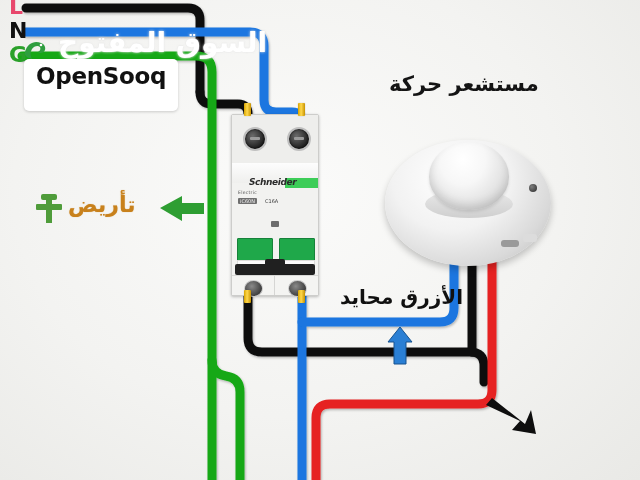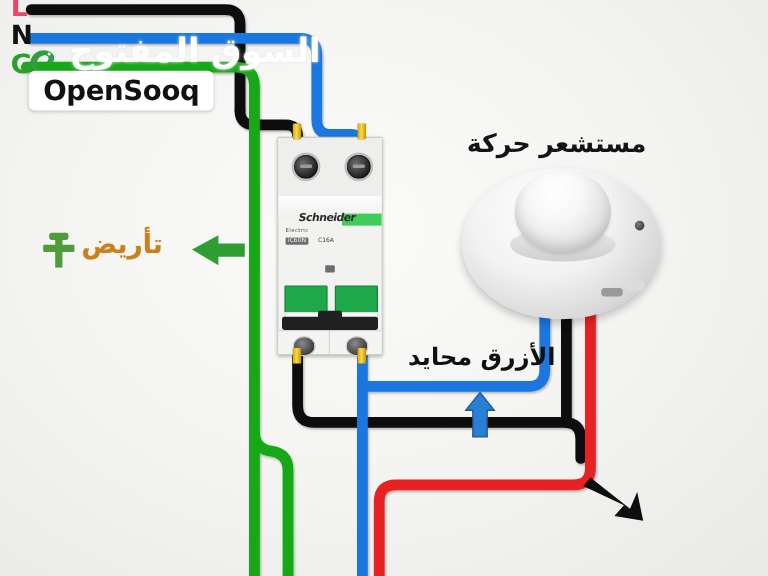--- a/index.html
+++ b/index.html
@@ -67,40 +67,40 @@
      box-shadow:inset 0 -5px 9px rgba(0,0,0,.13), 0 2px 3px rgba(0,0,0,.10);}
   .sen-domeband{position:absolute;left:42px;top:68px;width:88px;height:28px;border-radius:50%;
      background:linear-gradient(#e9e9e9,#cfcfcf);}
   .sen-led{position:absolute;left:146px;top:62px;width:8px;height:8px;border-radius:50%;
      background:radial-gradient(circle at 35% 35%,#7d7d7d,#2a2a2a);}
   .sen-slot{position:absolute;left:118px;top:118px;width:18px;height:7px;border-radius:3px;background:#9a9a9a;}
   .sen-slot2{position:absolute;left:140px;top:112px;width:14px;height:8px;border-radius:3px;background:#dcdcdc;}
 
   
   .lbl{position:absolute;white-space:nowrap;}
-  #lbl-sensor{left:389px;top:72px;font-size:21px;font-weight:bold;color:#141414;direction:rtl;margin-top:36px;}
+  #lbl-sensor{left:389px;top:72px;font-size:21px;font-weight:bold;color:#141414;direction:rtl;}
   #lbl-ground{left:68px;top:192px;font-size:22px;font-weight:bold;color:#c8811c;direction:rtl;
      text-shadow:0 0 1px rgba(200,129,28,.5);}
   #lbl-neutral{left:340px;top:285px;font-size:20px;font-weight:bold;color:#101010;direction:rtl;}
   #lbl-live{left:420px;top:434px;font-size:19px;font-weight:bold;color:#1d5c2e;direction:rtl;}
   #lbl-L{left:9px;top:-6px;font-size:22px;font-weight:bold;color:#e8476c;}
   #lbl-N{left:9px;top:18px;font-size:22px;font-weight:bold;color:#111;}
   #lbl-G{left:9px;top:42px;font-size:22px;font-weight:bold;color:#2aa02a;}
 
   
   #gnd-sym{position:absolute;left:36px;top:194px;width:26px;height:30px;}
   #gnd-sym .cap{position:absolute;left:5px;top:0;width:16px;height:6px;background:#4f9c3a;border-radius:2px;}
   #gnd-sym .stem{position:absolute;left:10px;top:5px;width:6px;height:24px;background:#4f9c3a;}
   #gnd-sym .bar{position:absolute;left:0;top:10px;width:26px;height:6px;background:#4f9c3a;border-radius:1px;}
 
   
   #wm-ar{position:absolute;left:22px;top:26px;font-size:28px;font-weight:bold;color:#ffffff;
      direction:rtl;text-shadow:0 0 3px rgba(255,255,255,.9),0 0 2px rgba(120,120,120,.35);
      letter-spacing:1px;margin-left:36px;}
-  #wm-box{position:absolute;left:24px;top:59px;background:#ffffff;border-radius:5px;padding:4px 12px 3px;
+  #wm-box{position:absolute;left:24px;top:59px;background:#ffffff;border-radius:5px;padding:4px 12px 22px;
      box-shadow:0 1px 3px rgba(0,0,0,.18);}
   #wm-box span{font-size:23px;font-weight:bold;color:#111;letter-spacing:-.3px;}
   #wm-bird{position:absolute;left:22px;top:34px;width:30px;height:28px;}
 </style>
 </head>
 <body>
 
 <div id="stage">
   <div class="bgvig"></div>
 

